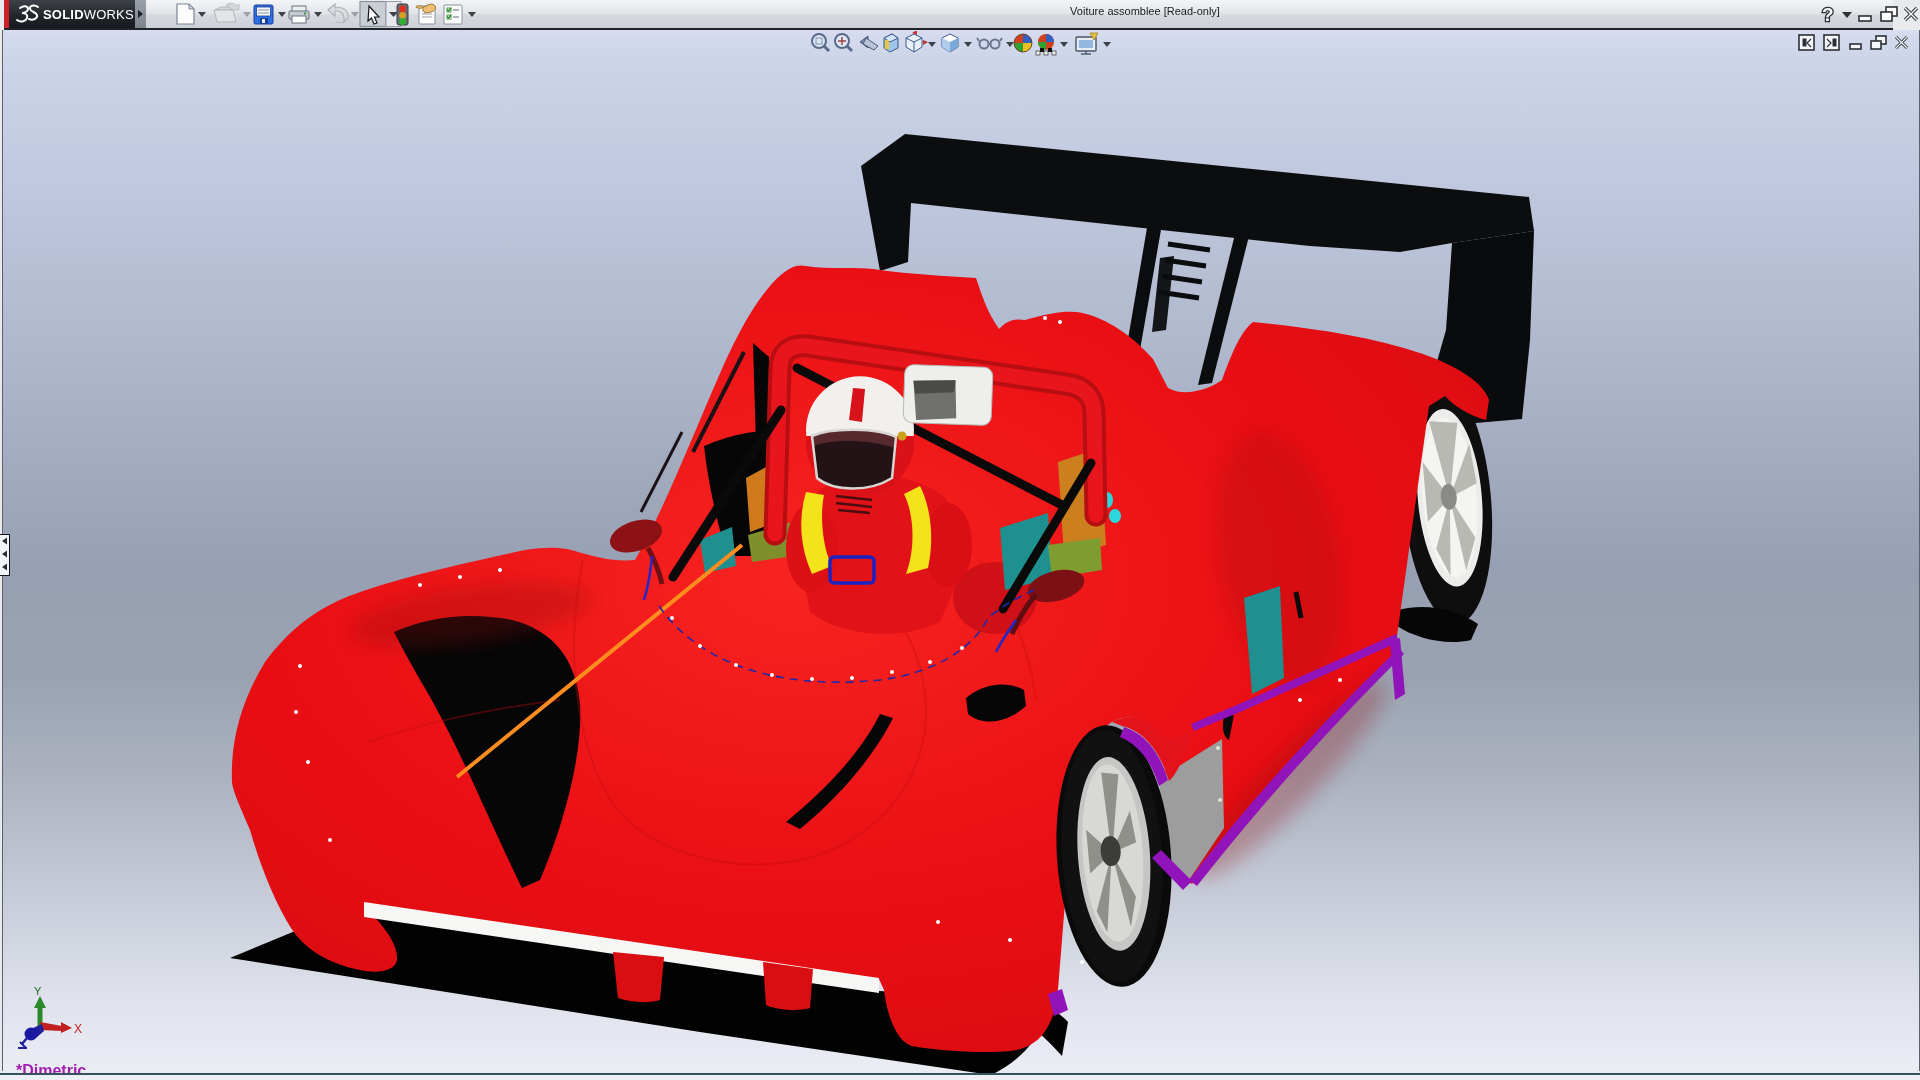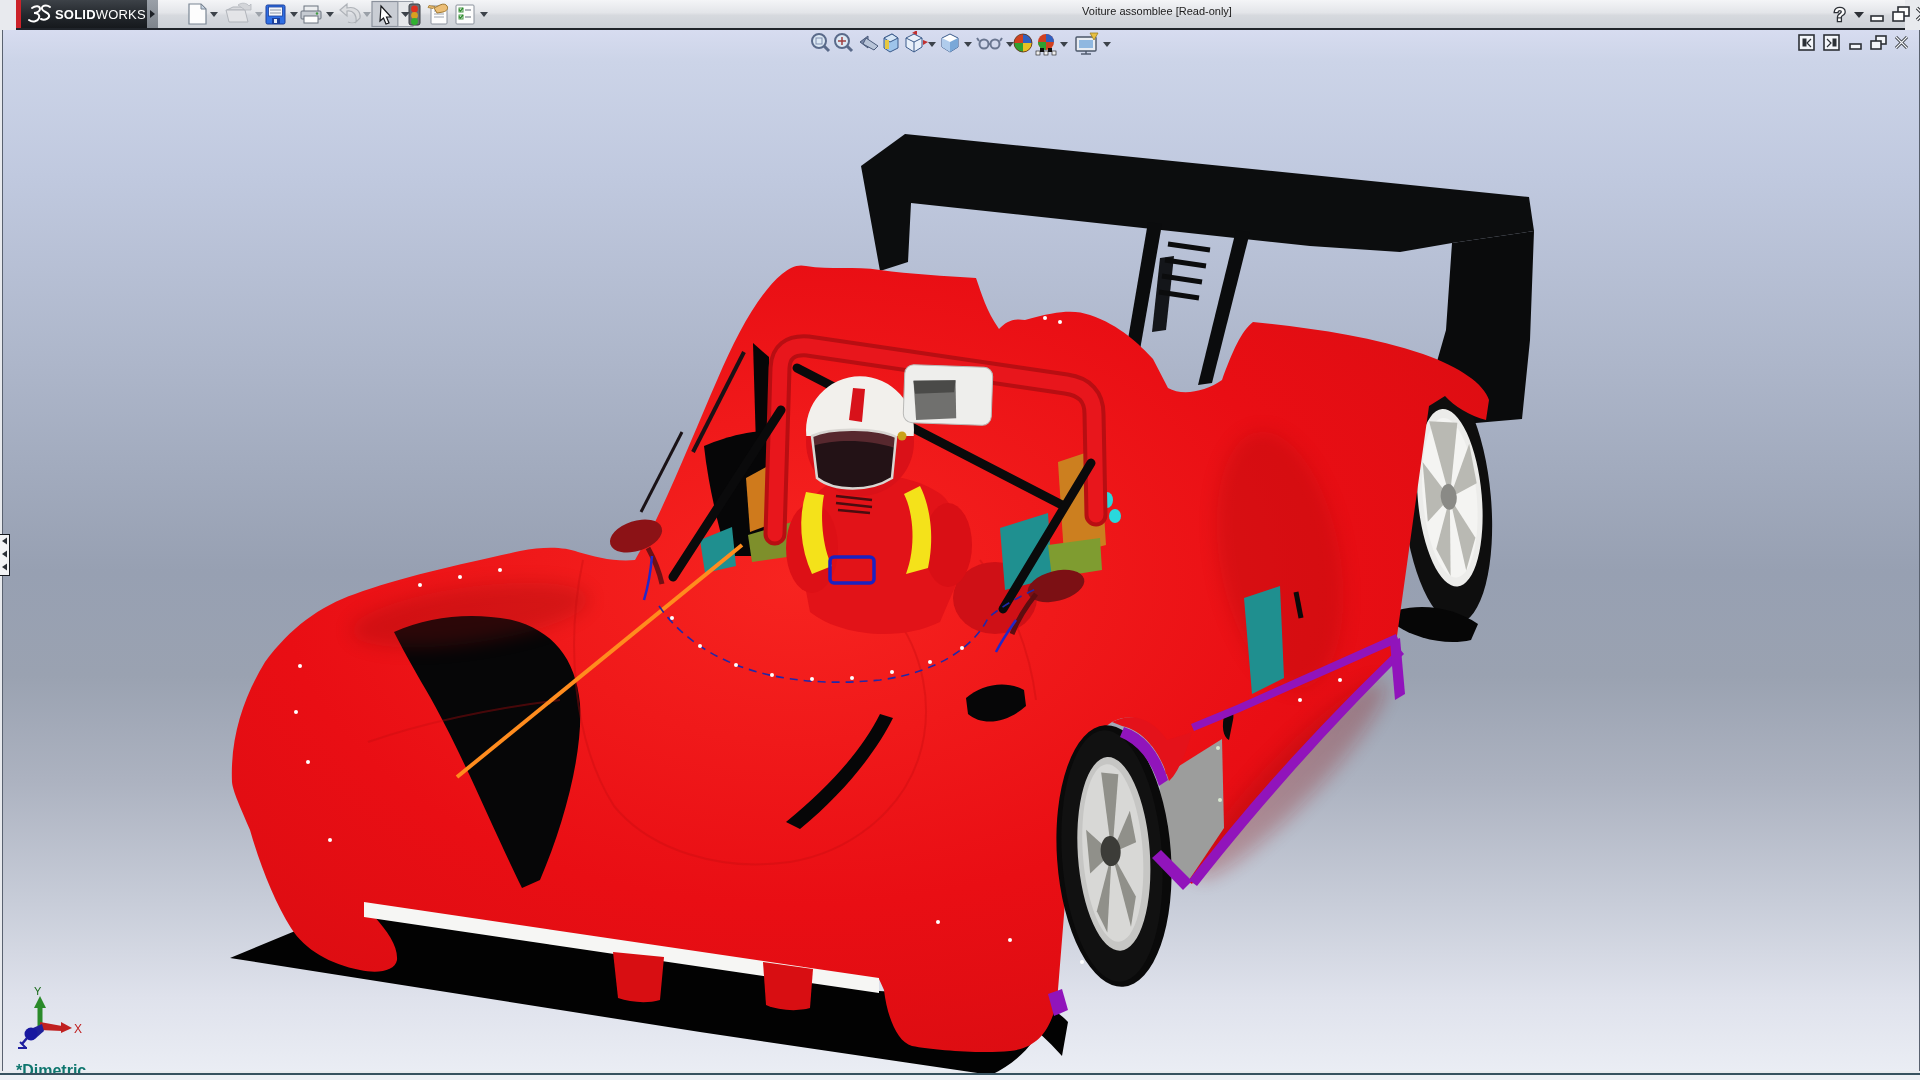--- a/index.html
+++ b/index.html
@@ -1,24 +1,24 @@
 <!DOCTYPE html>
 <html><head>
 <meta charset="utf-8">
 <style>
 html,body{margin:0;padding:0;width:1920px;height:1080px;overflow:hidden;background:#e8eaee;font-family:"Liberation Sans",sans-serif;}
-#titlebar{position:absolute;left:16px;top:0;width:1889px;height:28px;background:linear-gradient(180deg,#f4f5f7 0%,#e3e5e9 45%,#d6d9de 55%,#cdd1d7 100%);border-bottom:2px solid #20242a;}
+#titlebar{position:absolute;left:4px;top:0;width:1889px;height:28px;background:linear-gradient(180deg,#f4f5f7 0%,#e3e5e9 45%,#d6d9de 55%,#cdd1d7 100%);border-bottom:2px solid #20242a;}
 #redstrip{position:absolute;left:0;top:0;width:5px;height:28px;background:#cc2229;}
 #logoblock{position:absolute;left:5px;top:0;width:126px;height:28px;background:linear-gradient(180deg,#3d4248 0%,#23272c 55%,#16191d 100%);}
 #graychip{position:absolute;left:131px;top:0;width:11px;height:28px;background:linear-gradient(180deg,#9aa0a8,#7e848c);}
 #title{position:absolute;left:1141px;top:5px;transform:translateX(-50%);font-size:11px;color:#1a1a1a;white-space:nowrap;}
 #viewport{position:absolute;left:2px;top:30px;width:1916px;height:1041px;background:linear-gradient(180deg,#d7dcf0 0%,#ccd4e8 3%,#c0c9df 14%,#adb6ca 32%,#97a0b2 52%,#9aa2b1 62%,#acb2c0 72%,#c8cdd9 84%,#dfe2ec 93%,#eaedf4 100%);border-left:1px solid #5a6270;border-right:1px solid #5a6270;}
 #bottombar{position:absolute;left:0;top:1073px;width:1920px;height:7px;background:#edf0f5;border-top:2px solid #37525f;}
 .icon{position:absolute;top:2px;}
-#dimetric{position:absolute;left:16px;top:1062px;font-size:16px;color:#0f766e;font-weight:bold;}
+#dimetric{position:absolute;left:16px;top:1062px;font-size:16px;color:#a21caf;font-weight:bold;}
 #lefttab{position:absolute;left:0px;top:534px;width:9px;height:40px;background:#f2f3f5;border:1px solid #14181e;border-left:none;}
 </style>
 </head>
 <body>
 <div id="viewport"></div>
 <div id="titlebar">
   <div id="redstrip"></div>
   <div id="logoblock">
       <svg width="126" height="28" style="position:absolute;left:0;top:0">
     <g stroke="#fff" fill="none" stroke-width="2" stroke-linecap="round">

